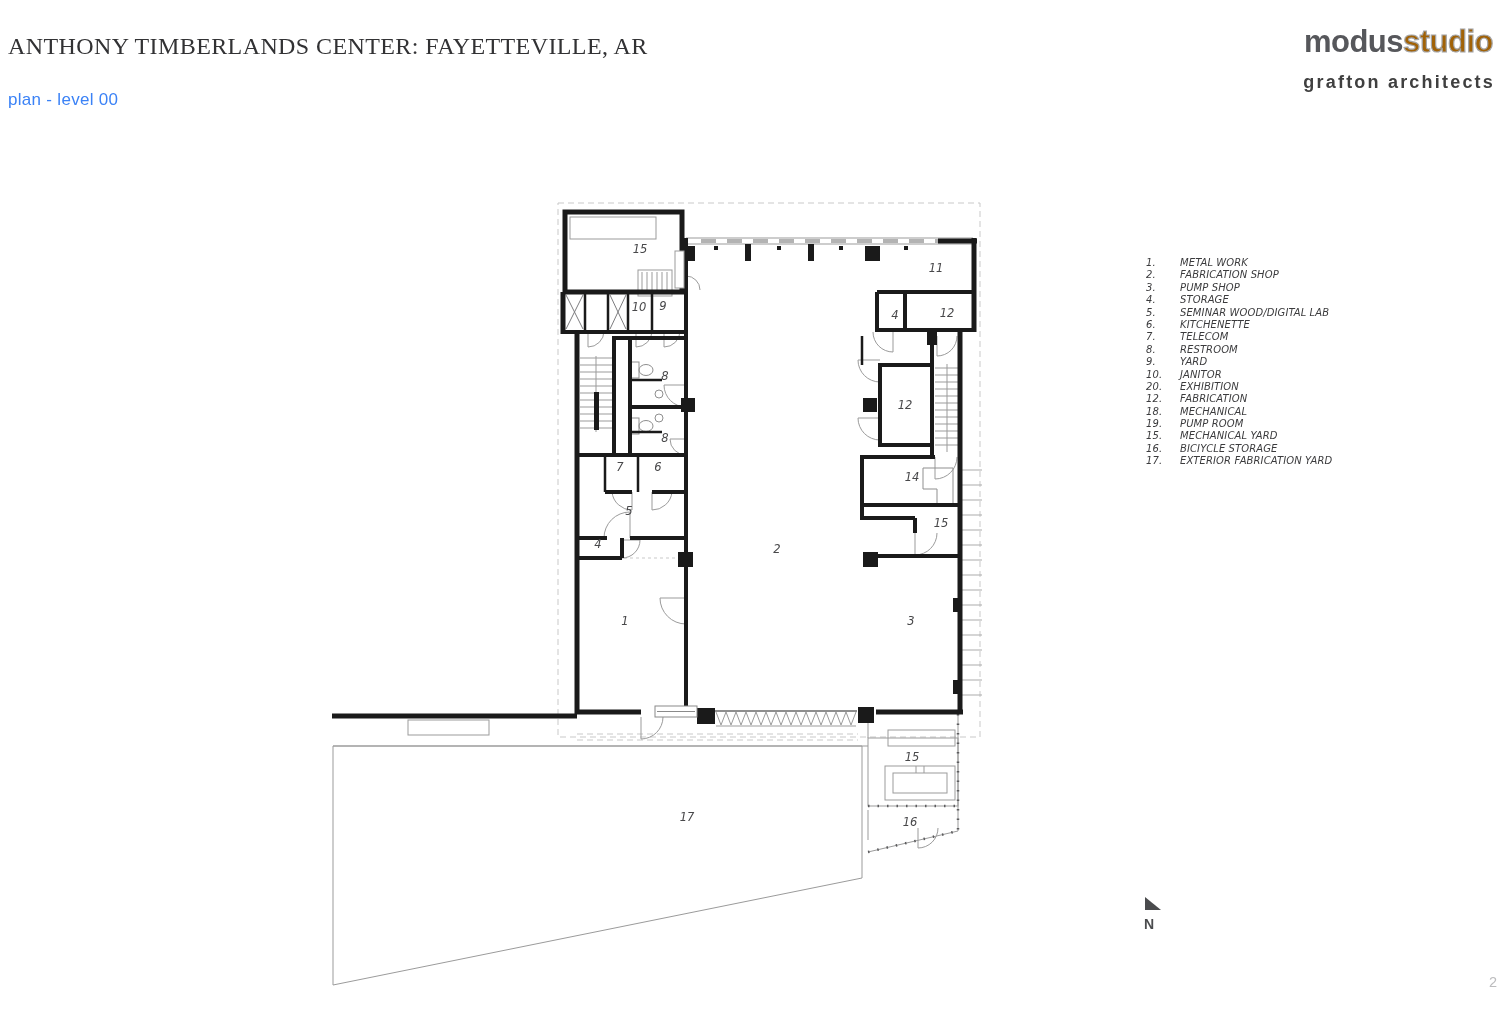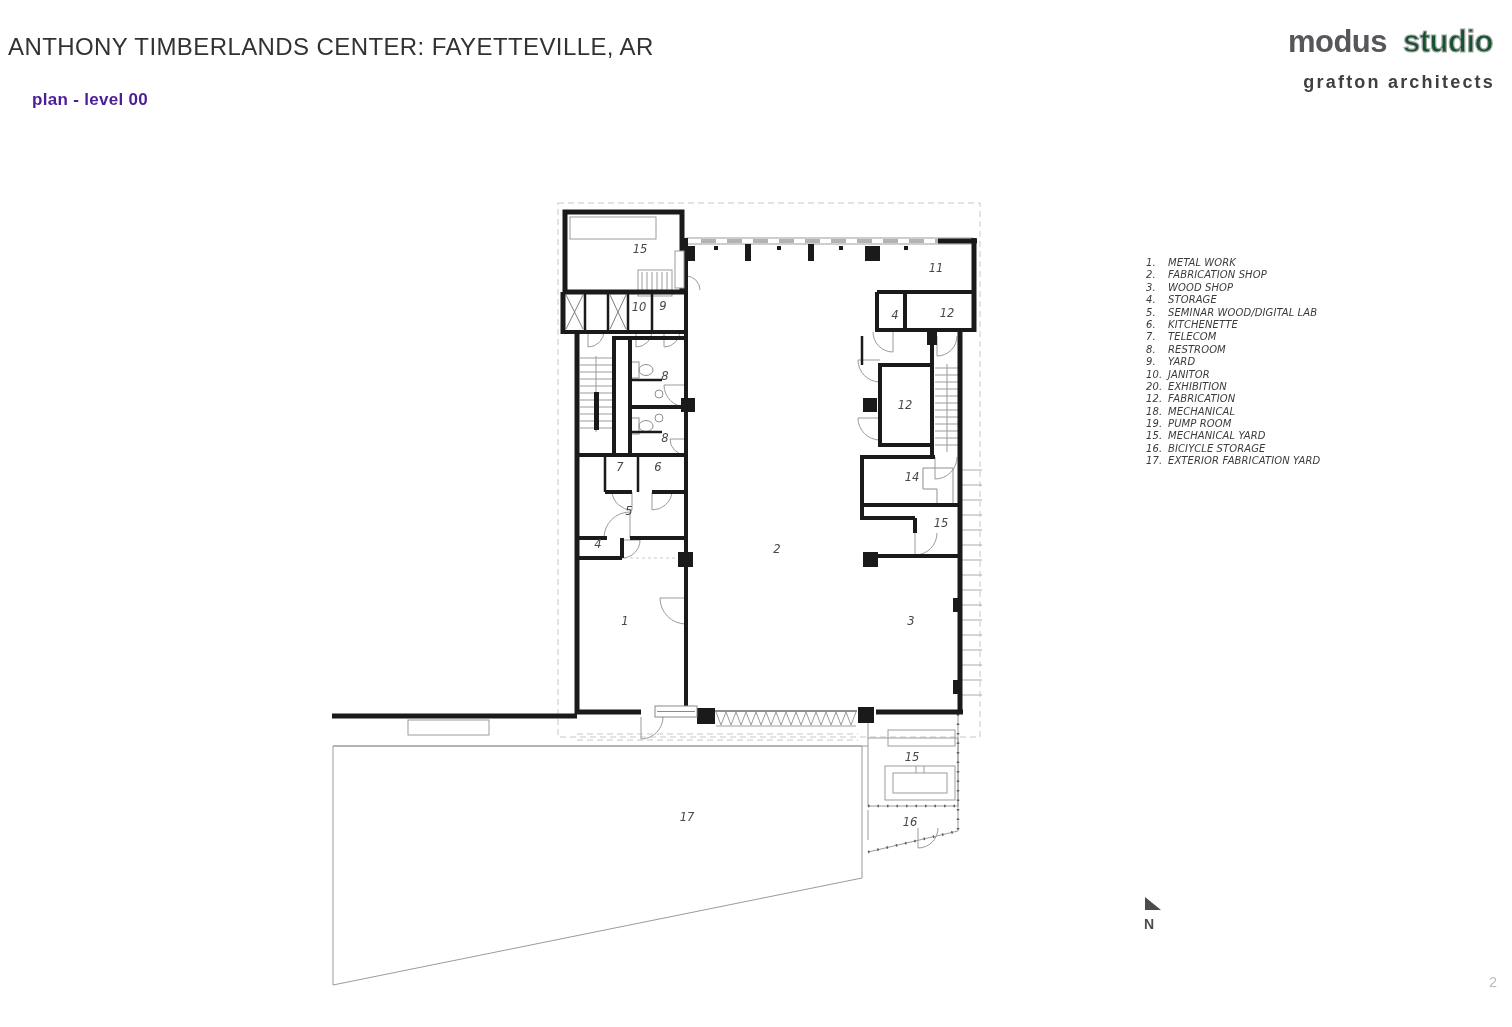--- a/index.html
+++ b/index.html
@@ -3,49 +3,49 @@
 <meta charset="utf-8">
 <style>
   html,body{margin:0;padding:0;}
   body{
     width:1512px;height:1027px;position:relative;overflow:hidden;
     background:#ffffff;font-family:"Liberation Sans",sans-serif;
   }
   
   .title{
     position:absolute;left:8px;top:33px;margin:0;
-    font-size:24px;font-weight:400;letter-spacing:.4px;color:#323234;
+    font-size:24px;font-weight:400;letter-spacing:.4px;color:#323234;font-family:Liberation Serif, serif;
   }
   .subtitle{
     position:absolute;left:8px;top:90px;
-    font-size:17px;font-weight:700;letter-spacing:.3px;color:#4c1d95;margin-left:24px;
+    font-size:17px;font-weight:400;letter-spacing:.3px;color:#3b82f6;
   }
   
   .modus{
     position:absolute;top:24px;right:19px;
     font-size:31px;font-weight:bold;letter-spacing:-.5px;color:#56575b;
     white-space:nowrap;
   }
   .modus .outline{
-    color:#14532d;-webkit-text-stroke:1.2px #a5a6a8;margin-left:16px;
+    color:#a16207;-webkit-text-stroke:1.2px #a5a6a8;margin-left:0;
   }
   .grafton{
     position:absolute;top:72px;right:17px;
     font-size:18px;font-weight:bold;letter-spacing:2.2px;color:#404040;
     white-space:nowrap;
   }
   
   .legend{position:absolute;left:1146px;top:257px;}
   .legend-row{
     display:flex;height:12.4px;
     font-family:"DejaVu Sans",sans-serif;font-style:italic;
     font-size:10px;color:#3b3b3d;letter-spacing:.1px;
   }
   .lg-num{width:22px;flex:0 0 22px;}
-  .lg-label{white-space:nowrap;}
+  .lg-label{white-space:nowrap;margin-left:12px;}
   
   #plan{position:absolute;left:0;top:0;}
   .room-num{
     font-family:"DejaVu Sans",sans-serif;font-style:italic;
     font-size:11.5px;fill:#48484a;text-anchor:middle;
   }
   
   .north{position:absolute;left:1144px;top:896px;width:24px;text-align:left;}
   .north-n{
     display:block;font-weight:bold;font-size:14px;color:#4b4c4e;margin-top:0;
@@ -236,21 +236,21 @@
     <div class="legend-row">
       <span class="lg-num">1.</span>
       <span class="lg-label">METAL WORK</span>
     </div>
     <div class="legend-row">
       <span class="lg-num">2.</span>
       <span class="lg-label">FABRICATION SHOP</span>
     </div>
     <div class="legend-row">
       <span class="lg-num">3.</span>
-      <span class="lg-label">WOOD SHOP</span>
+      <span class="lg-label">PUMP SHOP</span>
     </div>
     <div class="legend-row">
       <span class="lg-num">4.</span>
       <span class="lg-label">STORAGE</span>
     </div>
     <div class="legend-row">
       <span class="lg-num">5.</span>
       <span class="lg-label">SEMINAR WOOD/DIGITAL LAB</span>
     </div>
     <div class="legend-row">

